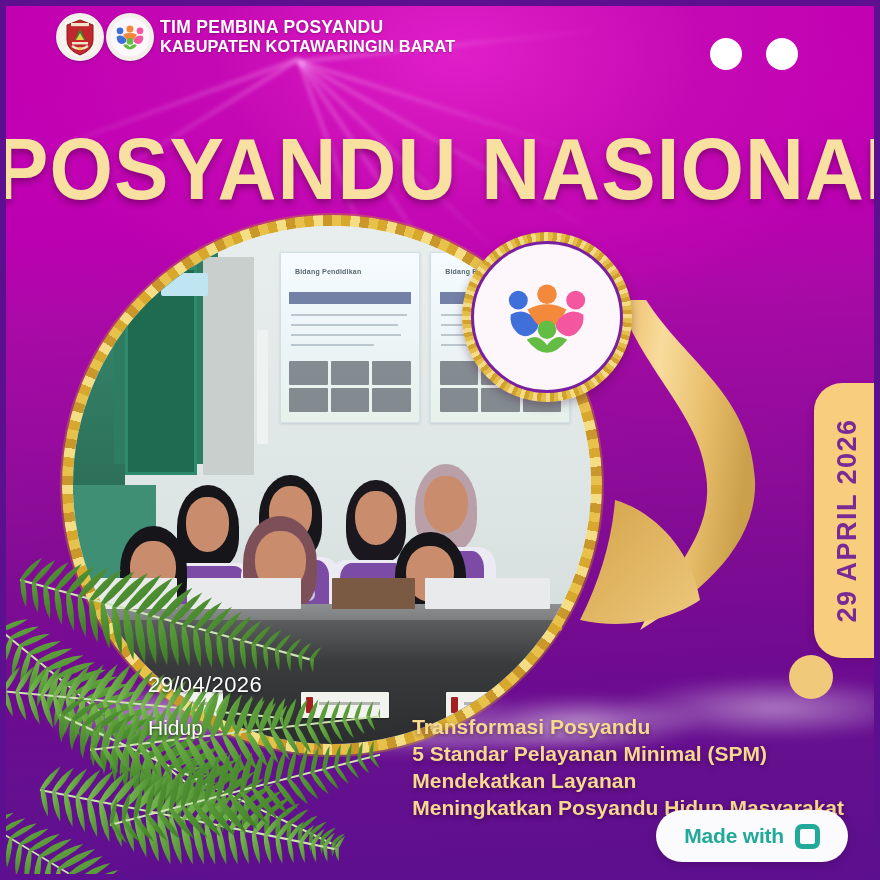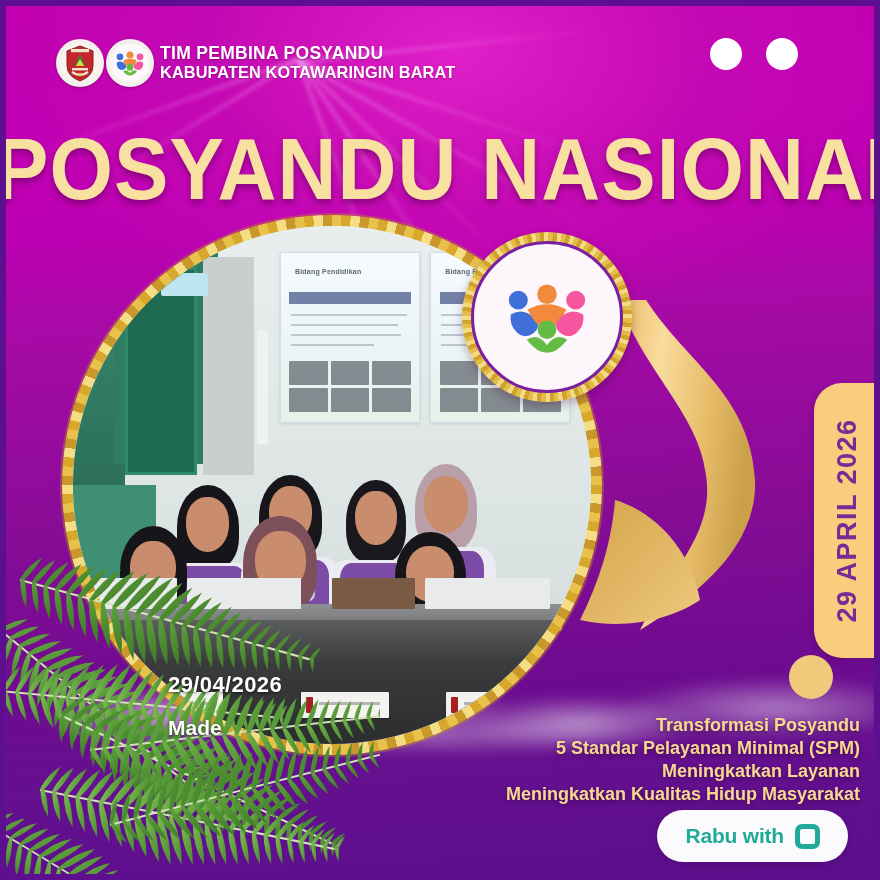--- a/index.html
+++ b/index.html
@@ -38,21 +38,21 @@
     position:absolute;
     transform-origin:0 0;
     background:linear-gradient(90deg, rgba(255,190,255,.45), rgba(255,190,255,0));
     height:3px; border-radius:3px;
     filter:blur(2px);
     z-index:2;
   }
 
   
   #header {
-    position:absolute; left:56px; top:39px;
+    position:absolute; left:56px; top:13px;
     display:flex; align-items:center; gap:2px;
     z-index:20;
   }
   .emblem {
     width:48px; height:48px; border-radius:50%;
     background:#f3f0ec;
     display:flex; align-items:center; justify-content:center;
     box-shadow:0 1px 3px rgba(0,0,0,.25);
     flex:0 0 auto;
   }
@@ -221,29 +221,29 @@
   #gold-dot {
     position:absolute; right:47px; top:655px;
     width:44px; height:44px; border-radius:50%;
     background:#f0c97a; z-index:25;
   }
 
   
   #leaves { position:absolute; left:-40px; bottom:-20px; width:420px; height:360px; z-index:35; }
 
   
-  #date-overlay { position:absolute; left:168px; top:672px; z-index:40;font-weight:bold; }
+  #date-overlay { position:absolute; left:148px; top:672px; z-index:40; }
   #d-date { color:#fff; font-size:22px; letter-spacing:.4px; text-shadow:0 1px 3px rgba(0,0,0,.6); }
   #d-day  { color:#fff; font-size:21px; margin-top:18px; text-shadow:0 1px 3px rgba(0,0,0,.6); }
 
   
   #tagline {
-    position:absolute; right:20px; top:714px; z-index:40;
-    text-align:right; color:#f6d98e; font-weight:bold;
-    font-size:18px; line-height:1.28;
+    position:absolute; right:36px; top:714px; z-index:40;
+    text-align:left; color:#f6d98e; font-weight:bold;
+    font-size:21px; line-height:1.28;
     text-shadow:0 2px 4px rgba(50,0,45,.5);
   }
 
   
   #twb {
     position:absolute; right:32px; bottom:18px; z-index:45;
     height:52px; padding:0 28px;
     background:#fbfafc; border-radius:26px;
     display:flex; align-items:center; gap:11px;
     box-shadow:0 2px 8px rgba(40,0,40,.25);
@@ -894,29 +894,29 @@
           <path d="M228.57142857142856 -12.15873015873016 Q 230.45795428571427 -19.956369777777784 235.4886895238095 -24.73556825396826 Q 233.85370057142856 -17.818307301587307 231.77142857142854 -12.15873015873016Z" fill="url(#lv2)"></path>
           <path d="M228.57142857142856 -12.15873015873016 Q 230.45795428571427 -4.361090539682537 235.4886895238095 0.4181079365079423 Q 233.85370057142856 -6.499153015873014 231.77142857142854 -12.15873015873016Z" fill="url(#lv2)"></path>
           <path d="M240 -13.200000000000001 Q 241.58424 -19.748192000000003 245.80888 -23.7616 Q 244.435872 -17.952720000000003 243.2 -13.200000000000001Z" fill="url(#lv2)"></path>
           <path d="M240 -13.200000000000001 Q 241.58424 -6.651808 245.80888 -2.638399999999999 Q 244.435872 -8.44728 243.2 -13.200000000000001Z" fill="url(#lv2)"></path>
         </g>
       </g>
   </svg>
 
   <div id="date-overlay">
     <div id="d-date">29/04/2026</div>
-    <div id="d-day">Made</div>
+    <div id="d-day">Hidup</div>
   </div>
 
   <div id="tagline">
     <div>Transformasi Posyandu</div>
     <div>5 Standar Pelayanan Minimal (SPM)</div>
-    <div>Meningkatkan Layanan</div>
-    <div>Meningkatkan Kualitas Hidup Masyarakat</div>
+    <div>Mendekatkan Layanan</div>
+    <div>Meningkatkan Posyandu Hidup Masyarakat</div>
   </div>
 
   <div id="twb">
-    <span id="twb-made">Rabu with</span>
+    <span id="twb-made">Made with</span>
     <span id="twb-sq"></span>
   </div>
 
   <div id="frame"></div>
 </div>
 
 </body></html>

